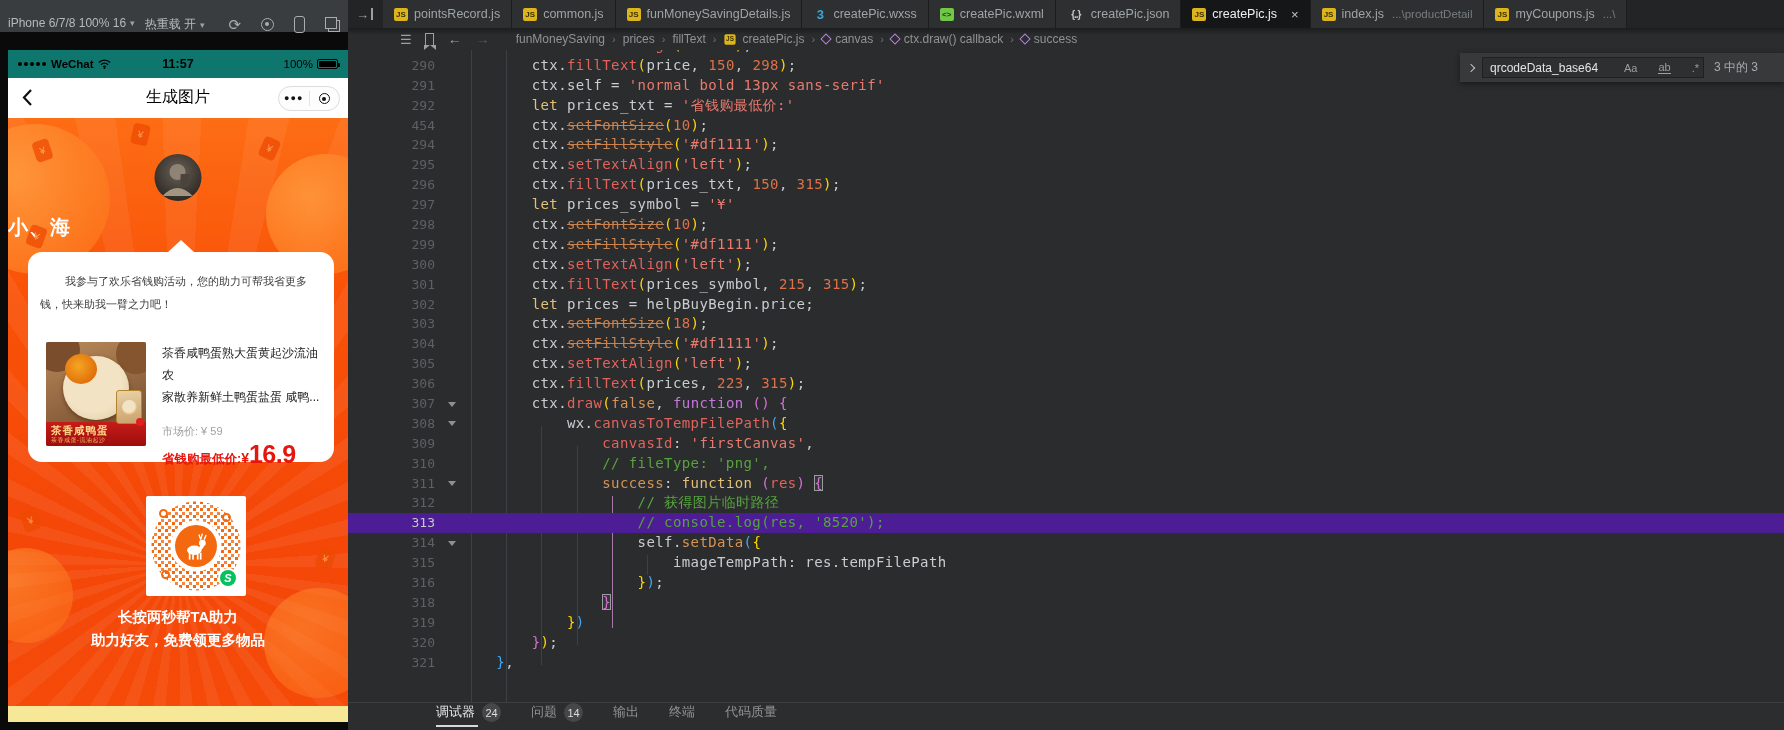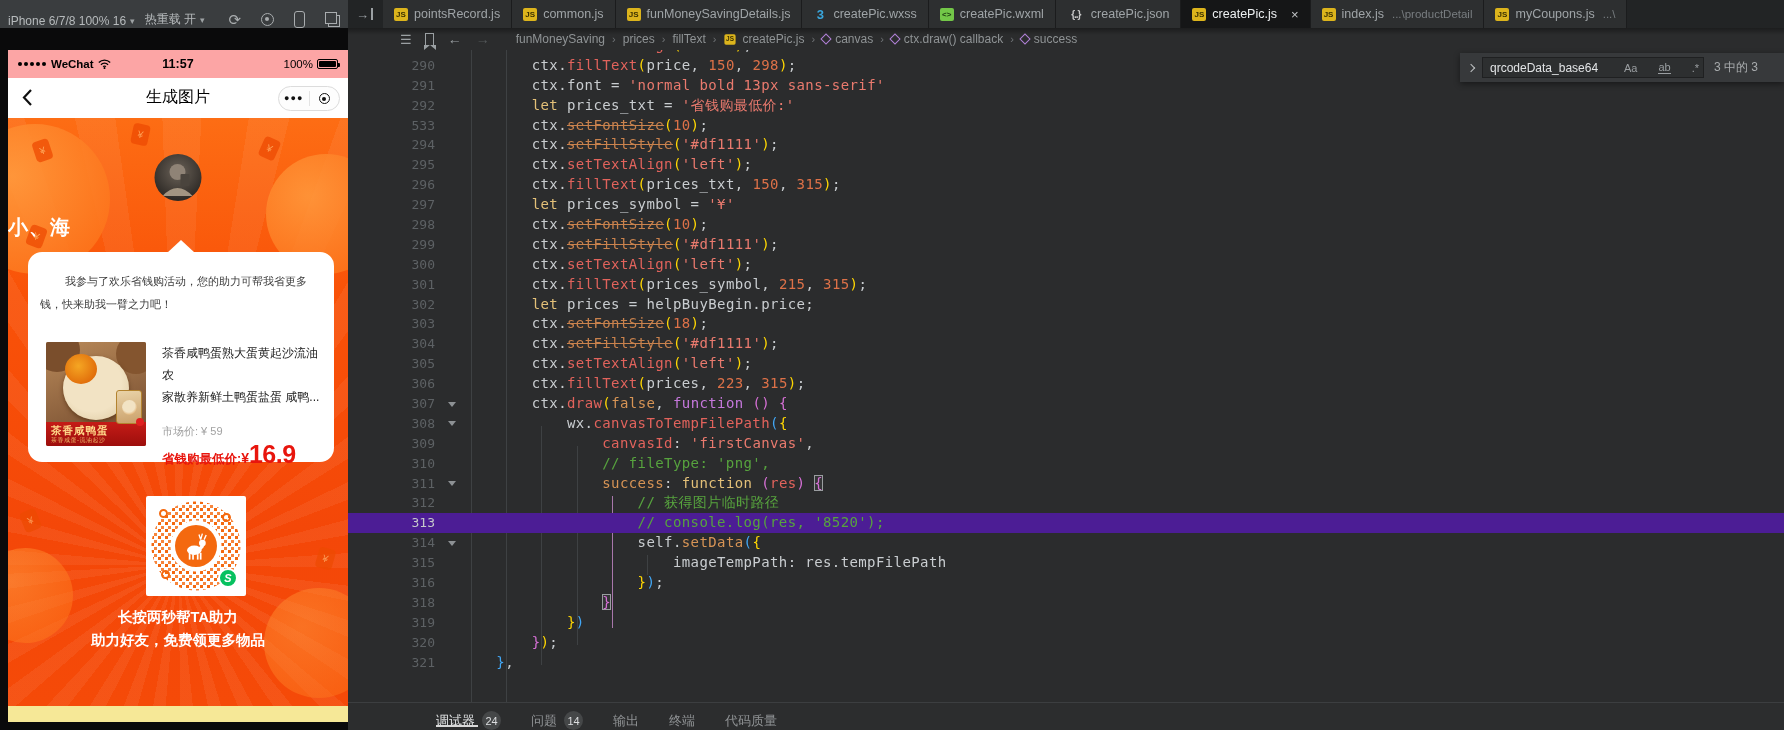--- a/index.html
+++ b/index.html
@@ -3,33 +3,33 @@
 <meta charset="utf-8">
 <style>
   * { margin:0; padding:0; box-sizing:border-box; }
   html,body { background:#1a1a1a; }
   .app { position:relative; width:1784px; height:730px; overflow:hidden;
          font-family:"Liberation Sans","DejaVu Sans",sans-serif; background:#2b2c2d; }
 
   
   .sim { position:absolute; left:0; top:0; width:348px; height:730px; background:#0a0a0b; }
   .sim-toolbar { position:absolute; left:0; top:0; width:348px; height:28px; background:#3a3d3f;
-                 display:flex; align-items:flex-end; color:#b6babc; font-size:12px; padding:0 8px; gap:10px; }
+                 display:flex; align-items:flex-start; color:#b6babc; font-size:12px; padding:16px 8px; gap:10px; }
   .dev-sel { display:flex; align-items:center; gap:4px; cursor:default; white-space:nowrap; }
   .caret { font-size:9px; color:#9da2a4; }
   .tool-icons { display:flex; align-items:center; gap:20px; margin-left:14px; }
   .ticon { color:#a9adaf; font-size:15px; line-height:1; }
   .rec { width:13px; height:13px; border:1.5px solid #a9adaf; border-radius:50%; position:relative; }
   .rec::after { content:''; position:absolute; left:3px; top:3px; width:4px; height:4px; background:#a9adaf; border-radius:50%; }
   .phone-ic { width:11px; height:17px; border:1.5px solid #a9adaf; border-radius:3px; }
   .win-ic { width:15px; height:15px; position:relative; }
   .win-ic::before { content:''; position:absolute; right:0; bottom:0; width:10px; height:10px; border:1.5px solid #a9adaf; }
   .win-ic::after { content:''; position:absolute; left:0; top:0; width:10px; height:10px; border:1.5px solid #a9adaf; background:#3a3d3f; }
 
-  .phone { position:absolute; left:8px; top:50px; width:340px; height:672px; background:#fca5a5; overflow:hidden; }
+  .phone { position:absolute; left:8px; top:50px; width:340px; height:672px; background:#0f766e; overflow:hidden; }
   .pstatus { position:relative; height:28px; display:flex; align-items:center; padding:0 10px; font-size:11.5px; color:#000; }
   .sig { display:flex; gap:2px; margin-right:5px; }
   .sig i { width:4px; height:4px; background:#000; border-radius:50%; }
   .carrier { font-weight:bold; margin-right:4px; }
   .ptime { position:absolute; left:0; right:0; text-align:center; font-weight:bold; font-size:12.5px; }
   .pright { margin-left:auto; display:flex; align-items:center; gap:4px; z-index:1; }
   .bat { width:21px; height:10px; border:1px solid #000; border-radius:2px; position:relative; padding:1px; }
   .bat i { display:block; height:100%; width:100%; background:#000; border-radius:1px; }
   .bat::after { content:''; position:absolute; right:-3px; top:2.5px; width:2px; height:4px; background:#000; border-radius:0 1px 1px 0; }
 
@@ -159,21 +159,21 @@
            transform:rotate(45deg); margin-right:8px; flex:none; }
   .finput { flex:none; width:222px; height:21px; background:#2d2f30; border:1px solid #1f2021; display:flex;
             align-items:center; padding:0 4px 0 7px; }
   .fquery { color:#e2e4e6; font-size:12px; flex:1; }
   .fopt { color:#9a9ea1; font-size:11px; margin-left:21px; }
   .fopt.word { border-bottom:1px solid #9a9ea1; }
   .fresult { color:#a8abad; font-size:12px; margin-left:10px; white-space:nowrap; }
 
   .panelbar { position:absolute; left:0; bottom:0; right:0; height:28px; background:#2c2d2e; border-top:1px solid #3c3e40;
               display:flex; align-items:center; padding-left:88px; }
-  .pitem { position:relative; display:flex; align-items:flex-end; gap:7px; margin-right:30px; color:#8f9294;
+  .pitem { position:relative; display:flex; align-items:flex-start; gap:7px; margin-right:30px; color:#8f9294;
            font-size:13px; height:100%; }
   .pitem.active { color:#e3e5e6; }
   .pitem.active::after { content:''; position:absolute; bottom:3px; left:0; width:42px; height:2px; background:#d8d8d8; }
   .pbadge { background:#454748; color:#dcdee0; font-size:11px; min-width:19px; height:19px; border-radius:10px;
             display:inline-flex; align-items:center; justify-content:center; padding:0 3px; }
 </style>
 </head>
 <body>
 
 <div class="app">
@@ -417,23 +417,23 @@
     <div class="code">
       <div class="guide" style="left:123px; top:0; height:657px;"></div>
       <div class="guide" style="left:158px; top:0; height:657px;"></div>
       <div class="guide" style="left:193px; top:376px; height:239px;"></div>
       <div class="guide" style="left:229px; top:396px; height:199px;"></div>
       <div class="guide purple" style="left:264px; top:446px; height:132px;"></div>
       <div class="guide" style="left:299px; top:505px; height:20px;"></div>
       <div id="lines" style="position:relative; transform:translateY(-14px);">
           <div class="cl"><span class="g">289</span><span class="fold"></span><span class="src">        <span class="tk-p">ctx.</span><span class="tk-m">setTextAlign</span><span class="tk-b1">(</span><span class="tk-s">'left'</span><span class="tk-b1">)</span><span class="tk-p">;</span></span></div>
           <div class="cl"><span class="g">290</span><span class="fold"></span><span class="src">        <span class="tk-p">ctx.</span><span class="tk-m">fillText</span><span class="tk-b1">(</span><span class="tk-p">price</span><span class="tk-p">, </span><span class="tk-n">150</span><span class="tk-p">, </span><span class="tk-n">298</span><span class="tk-b1">)</span><span class="tk-p">;</span></span></div>
-          <div class="cl"><span class="g">291</span><span class="fold"></span><span class="src">        <span class="tk-p">ctx.font = </span><span class="tk-s">'normal bold 13px sans-serif'</span></span></div>
+          <div class="cl"><span class="g">291</span><span class="fold"></span><span class="src">        <span class="tk-p">ctx.self = </span><span class="tk-s">'normal bold 13px sans-serif'</span></span></div>
           <div class="cl"><span class="g">292</span><span class="fold"></span><span class="src">        <span class="tk-k">let</span><span class="tk-p"> prices_txt = </span><span class="tk-s">'省钱购最低价:'</span></span></div>
-          <div class="cl"><span class="g">533</span><span class="fold"></span><span class="src">        <span class="tk-p">ctx.</span><span class="tk-d">setFontSize</span><span class="tk-b1">(</span><span class="tk-n">10</span><span class="tk-b1">)</span><span class="tk-p">;</span></span></div>
+          <div class="cl"><span class="g">454</span><span class="fold"></span><span class="src">        <span class="tk-p">ctx.</span><span class="tk-d">setFontSize</span><span class="tk-b1">(</span><span class="tk-n">10</span><span class="tk-b1">)</span><span class="tk-p">;</span></span></div>
           <div class="cl"><span class="g">294</span><span class="fold"></span><span class="src">        <span class="tk-p">ctx.</span><span class="tk-d">setFillStyle</span><span class="tk-b1">(</span><span class="tk-s">'#df1111'</span><span class="tk-b1">)</span><span class="tk-p">;</span></span></div>
           <div class="cl"><span class="g">295</span><span class="fold"></span><span class="src">        <span class="tk-p">ctx.</span><span class="tk-m">setTextAlign</span><span class="tk-b1">(</span><span class="tk-s">'left'</span><span class="tk-b1">)</span><span class="tk-p">;</span></span></div>
           <div class="cl"><span class="g">296</span><span class="fold"></span><span class="src">        <span class="tk-p">ctx.</span><span class="tk-m">fillText</span><span class="tk-b1">(</span><span class="tk-p">prices_txt</span><span class="tk-p">, </span><span class="tk-n">150</span><span class="tk-p">, </span><span class="tk-n">315</span><span class="tk-b1">)</span><span class="tk-p">;</span></span></div>
           <div class="cl"><span class="g">297</span><span class="fold"></span><span class="src">        <span class="tk-k">let</span><span class="tk-p"> prices_symbol = </span><span class="tk-s">'¥'</span></span></div>
           <div class="cl"><span class="g">298</span><span class="fold"></span><span class="src">        <span class="tk-p">ctx.</span><span class="tk-d">setFontSize</span><span class="tk-b1">(</span><span class="tk-n">10</span><span class="tk-b1">)</span><span class="tk-p">;</span></span></div>
           <div class="cl"><span class="g">299</span><span class="fold"></span><span class="src">        <span class="tk-p">ctx.</span><span class="tk-d">setFillStyle</span><span class="tk-b1">(</span><span class="tk-s">'#df1111'</span><span class="tk-b1">)</span><span class="tk-p">;</span></span></div>
           <div class="cl"><span class="g">300</span><span class="fold"></span><span class="src">        <span class="tk-p">ctx.</span><span class="tk-m">setTextAlign</span><span class="tk-b1">(</span><span class="tk-s">'left'</span><span class="tk-b1">)</span><span class="tk-p">;</span></span></div>
           <div class="cl"><span class="g">301</span><span class="fold"></span><span class="src">        <span class="tk-p">ctx.</span><span class="tk-m">fillText</span><span class="tk-b1">(</span><span class="tk-p">prices_symbol</span><span class="tk-p">, </span><span class="tk-n">215</span><span class="tk-p">, </span><span class="tk-n">315</span><span class="tk-b1">)</span><span class="tk-p">;</span></span></div>
           <div class="cl"><span class="g">302</span><span class="fold"></span><span class="src">        <span class="tk-k">let</span><span class="tk-p"> prices = helpBuyBegin.price;</span></span></div>
           <div class="cl"><span class="g">303</span><span class="fold"></span><span class="src">        <span class="tk-p">ctx.</span><span class="tk-d">setFontSize</span><span class="tk-b1">(</span><span class="tk-n">18</span><span class="tk-b1">)</span><span class="tk-p">;</span></span></div>

